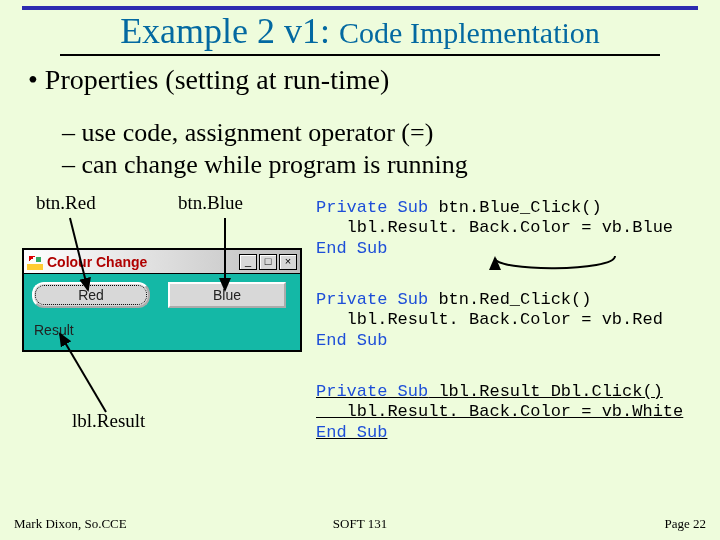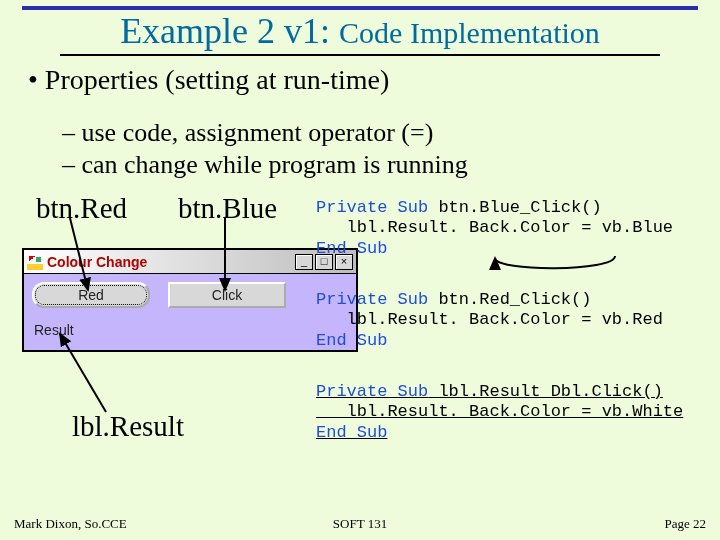--- a/index.html
+++ b/index.html
@@ -40,31 +40,31 @@
   .bullet-2a, .bullet-2b {
     position: absolute;
     left: 62px;
     font-size: 26px;
     margin-top: 16px;
   }
   .bullet-2a { top: 102px; }
   .bullet-2b { top: 134px; }
   .bullet-2a::before, .bullet-2b::before { content: "– "; }
 
-  .lbl { position: absolute; font-size: 29px; }
+  .lbl { position: absolute; font-size: 19px; }
   .lbl-red  { left: 36px;  top: 192px; }
   .lbl-blue { left: 178px; top: 192px; }
   .lbl-result { left: 72px; top: 410px; }
 
   
   .vbwin {
     position: absolute;
     left: 22px; top: 248px;
-    width: 336px;
-    background: #c4b5fd;
+    width: 280px;
+    background: #14b8a6;
     border: 2px solid #000;
     font-family: "MS Sans Serif", Tahoma, Arial, sans-serif;
     font-size: 14px;
   }
   .titlebar {
     display: flex; align-items: center;
     height: 24px;
     background: linear-gradient(to right, #fff, #bdbdbd);
     border-bottom: 1px solid #000;
     padding: 0 3px;
@@ -172,21 +172,21 @@
     <span class="titlebar-text">Colour Change</span>
     <div class="winbtns">
       <div class="winbtn">_</div>
       <div class="winbtn">□</div>
       <div class="winbtn">×</div>
     </div>
   </div>
   <div class="vb-body">
     <div class="btnrow">
       <div class="vb-btn focused">Red</div>
-      <div class="vb-btn">Click</div>
+      <div class="vb-btn">Blue</div>
     </div>
     <div class="vb-label">Result</div>
   </div>
 </div>
 
 <svg class="arrows">
   <defs>
     <marker id="ah" markerWidth="8" markerHeight="8" refX="6" refY="3" orient="auto">
       <path d="M0,0 L7,3 L0,6 Z" fill="#000"></path>
     </marker>

